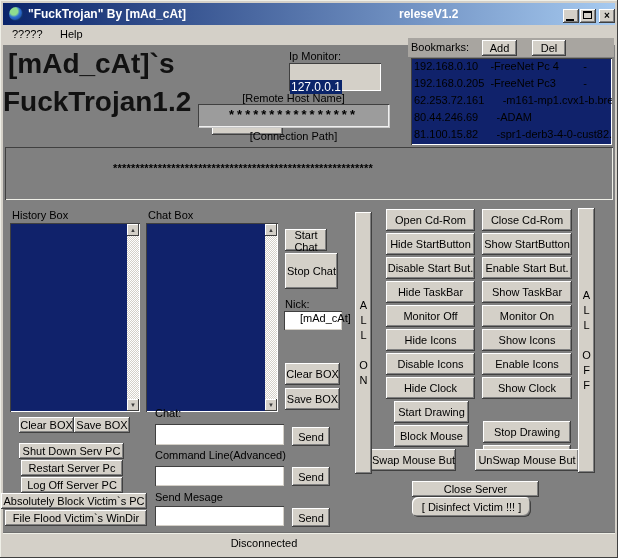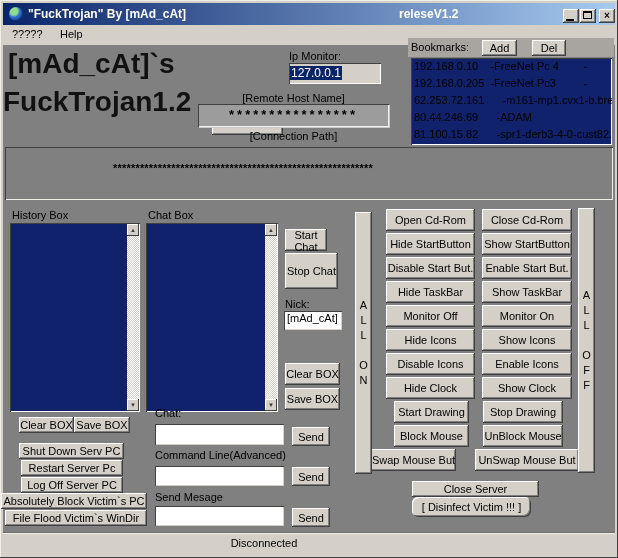--- a/index.html
+++ b/index.html
@@ -27,30 +27,30 @@
   .menubar{position:absolute;left:3px;top:25px;width:612px;height:20px;background:#d4d0c8;}
   .menuitem{position:absolute;top:3px;font-size:11px;color:#000;}
   .m0{left:9px;} .m1{left:57px;}
 
   
   .btn{position:absolute;background:#d4d0c8;color:#000;border:0;padding:0;font-size:11px;text-align:center;
     box-shadow:inset -1px -1px 0 #404040, inset 1px 1px 0 #fff, inset -2px -2px 0 #808080;}
   .lbl{position:absolute;font-size:11px;color:#000;white-space:pre;}
   .sunken-navy{position:absolute;background:#10226b;
     box-shadow:inset 1px 1px 0 #404040, inset -1px -1px 0 #fff;overflow:hidden;}
-  .tinput{position:absolute;background:#fff;border:0;padding:1px 3px;font-size:11px;color:#000;
+  .tinput{position:absolute;background:#fff;border:0;padding:1px 16px;font-size:11px;color:#000;
     box-shadow:inset 1px 1px 0 #404040, inset -1px -1px 0 #d4d0c8;}
 
   
   .h1{position:absolute;left:8px;top:48px;font-size:28px;font-weight:bold;color:#111;}
   .h2{position:absolute;left:3px;top:86px;font-size:28px;font-weight:bold;color:#111;}
   .btn-connect{left:212px;top:62px;width:71px;height:25px;font-size:12px;margin-top:48px;}
   .ip-label{left:289px;top:50px;}
   .ip-input{position:absolute;left:289px;top:63px;width:92px;height:21px;background:#d4d0c8;
-    box-shadow:inset 1px 1px 0 #404040, inset -1px -1px 0 #fff;padding:0 1px;}
+    box-shadow:inset 1px 1px 0 #404040, inset -1px -1px 0 #fff;padding:14px 1px;}
   .ip-sel{background:#0a246a;color:#fff;font-size:12px;padding:0 1px;}
   .rh-label{left:198px;top:92px;width:191px;text-align:center;}
   .rh-box{position:absolute;left:198px;top:104px;width:191px;height:23px;background:#9c9c9c;
     box-shadow:inset 1px 1px 0 #404040, inset -1px -1px 0 #f0f0f0, 1px 1px 0 #c8c8c8;
     text-align:center;font-size:13px;font-weight:bold;letter-spacing:3px;line-height:22px;color:#000;}
   .cp-label{left:198px;top:130px;width:191px;text-align:center;}
 
   
   .bm-strip{position:absolute;left:408px;top:38px;width:206px;height:19px;background:#a8a5a0;}
   .bm-label{left:411px;top:41px;}
@@ -82,21 +82,21 @@
   .nick-input{left:284px;top:311px;width:58px;height:19px;}
   .btn-clear-r{left:285px;top:363px;width:55px;height:22px;}
   .btn-save-r{left:285px;top:388px;width:55px;height:22px;}
 
   
   .gb{position:absolute;height:22px;font-size:11px;}
   .c1{left:386px;width:89px;} .c2{left:482px;width:90px;}
   .r0{top:209px}.r1{top:233px}.r2{top:257px}.r3{top:281px}.r4{top:305px}.r5{top:329px}
   .r6{top:353px}.r7{top:377px}.r8{top:401px}.r9{top:425px}.r10{top:449px}
   .c1.r8,.c1.r9{left:394px;width:75px;}
-  .c2.r8,.c2.r9{left:483px;width:80px;}
+  .c2.r8,.c2.r9{left:483px;width:88px;margin-top:20px;}
   .c1.r10{left:371px;width:85px;}
   .c2.r10{left:475px;width:104px;}
   .vert-btn{position:absolute;width:17px;background:#d4d0c8;border:0;padding:0;
     box-shadow:inset -1px -1px 0 #404040, inset 1px 1px 0 #fff, inset -2px -2px 0 #808080;
     font-size:11px;color:#000;line-height:15px;white-space:pre-line;display:flex;align-items:center;justify-content:center;text-align:center;}
   .all-on{left:355px;top:212px;height:262px;}
   .all-off{left:578px;top:208px;height:265px;}
   .btn-closeserver{left:412px;top:481px;width:127px;height:16px;}
   .btn-disinfect{left:412px;top:497px;width:119px;height:20px;border-radius:6px;}
 

